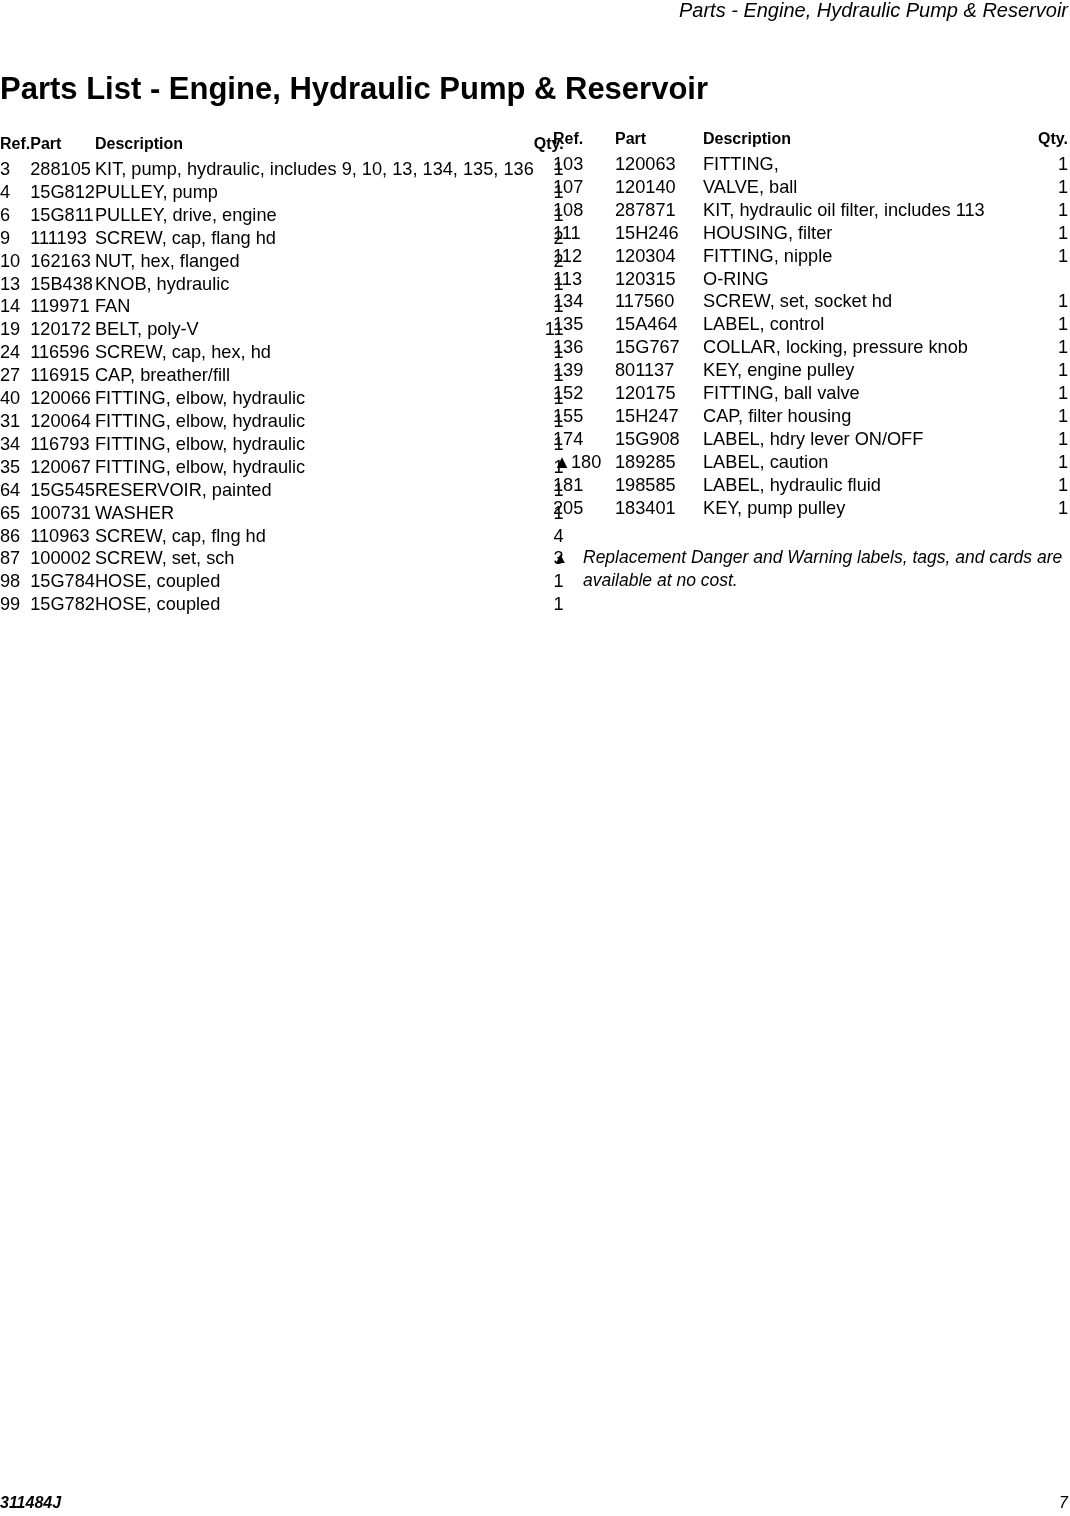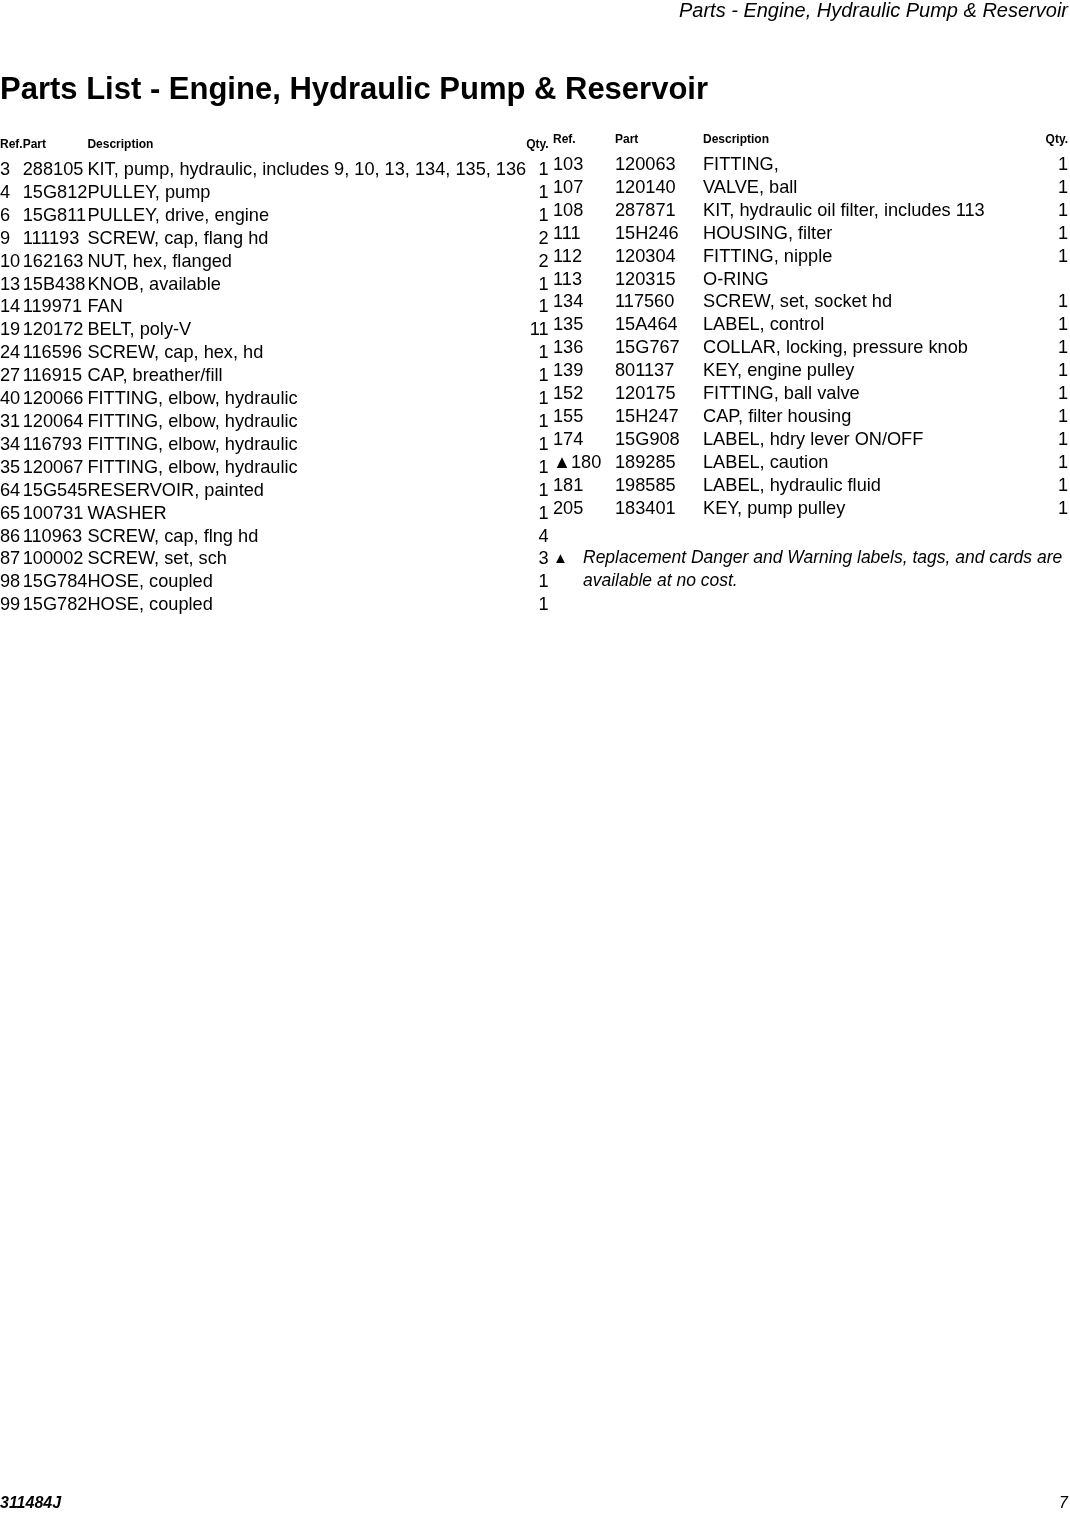--- a/index.html
+++ b/index.html
@@ -13,21 +13,21 @@
   }
   .page-title {
     position: absolute; top: 70px; left: 0;
     font-weight: bold; font-size: 31px; line-height: 38px; margin: 0;
   }
   table.parts {
     position: absolute; border-collapse: collapse;
     font-size: 18.2px; line-height: 22.9px;
   }
   table.parts th {
-    font-weight: bold; text-align: left; padding: 0; font-size: 12px;
+    font-weight: bold; text-align: left; padding: 0; font-size: 16px;
     line-height: 28px; vertical-align: top;
   }
   table.parts td { padding: 0; vertical-align: top; white-space: nowrap; }
   table.parts th.qty, table.parts td.qty { text-align: right; }
   #left-table { top: 130px; left: 0; width: 516px; }
   #left-table col.ref { width: 61px; }
   #left-table col.part { width: 88px; }
   #left-table col.desc { width: 320px; }
   #left-table col.qty { width: 47px; }
   #right-table { top: 125px; left: 553px; width: 515px; }
@@ -94,21 +94,21 @@
       </tr>
       <tr>
         <td>10</td>
         <td>162163</td>
         <td class="desc-wrap">NUT, hex, flanged</td>
         <td class="qty">2</td>
       </tr>
       <tr>
         <td>13</td>
         <td>15B438</td>
-        <td class="desc-wrap">KNOB, available</td>
+        <td class="desc-wrap">KNOB, hydraulic</td>
         <td class="qty">1</td>
       </tr>
       <tr>
         <td>14</td>
         <td>119971</td>
         <td class="desc-wrap">FAN</td>
         <td class="qty">1</td>
       </tr>
       <tr>
         <td>19</td>

